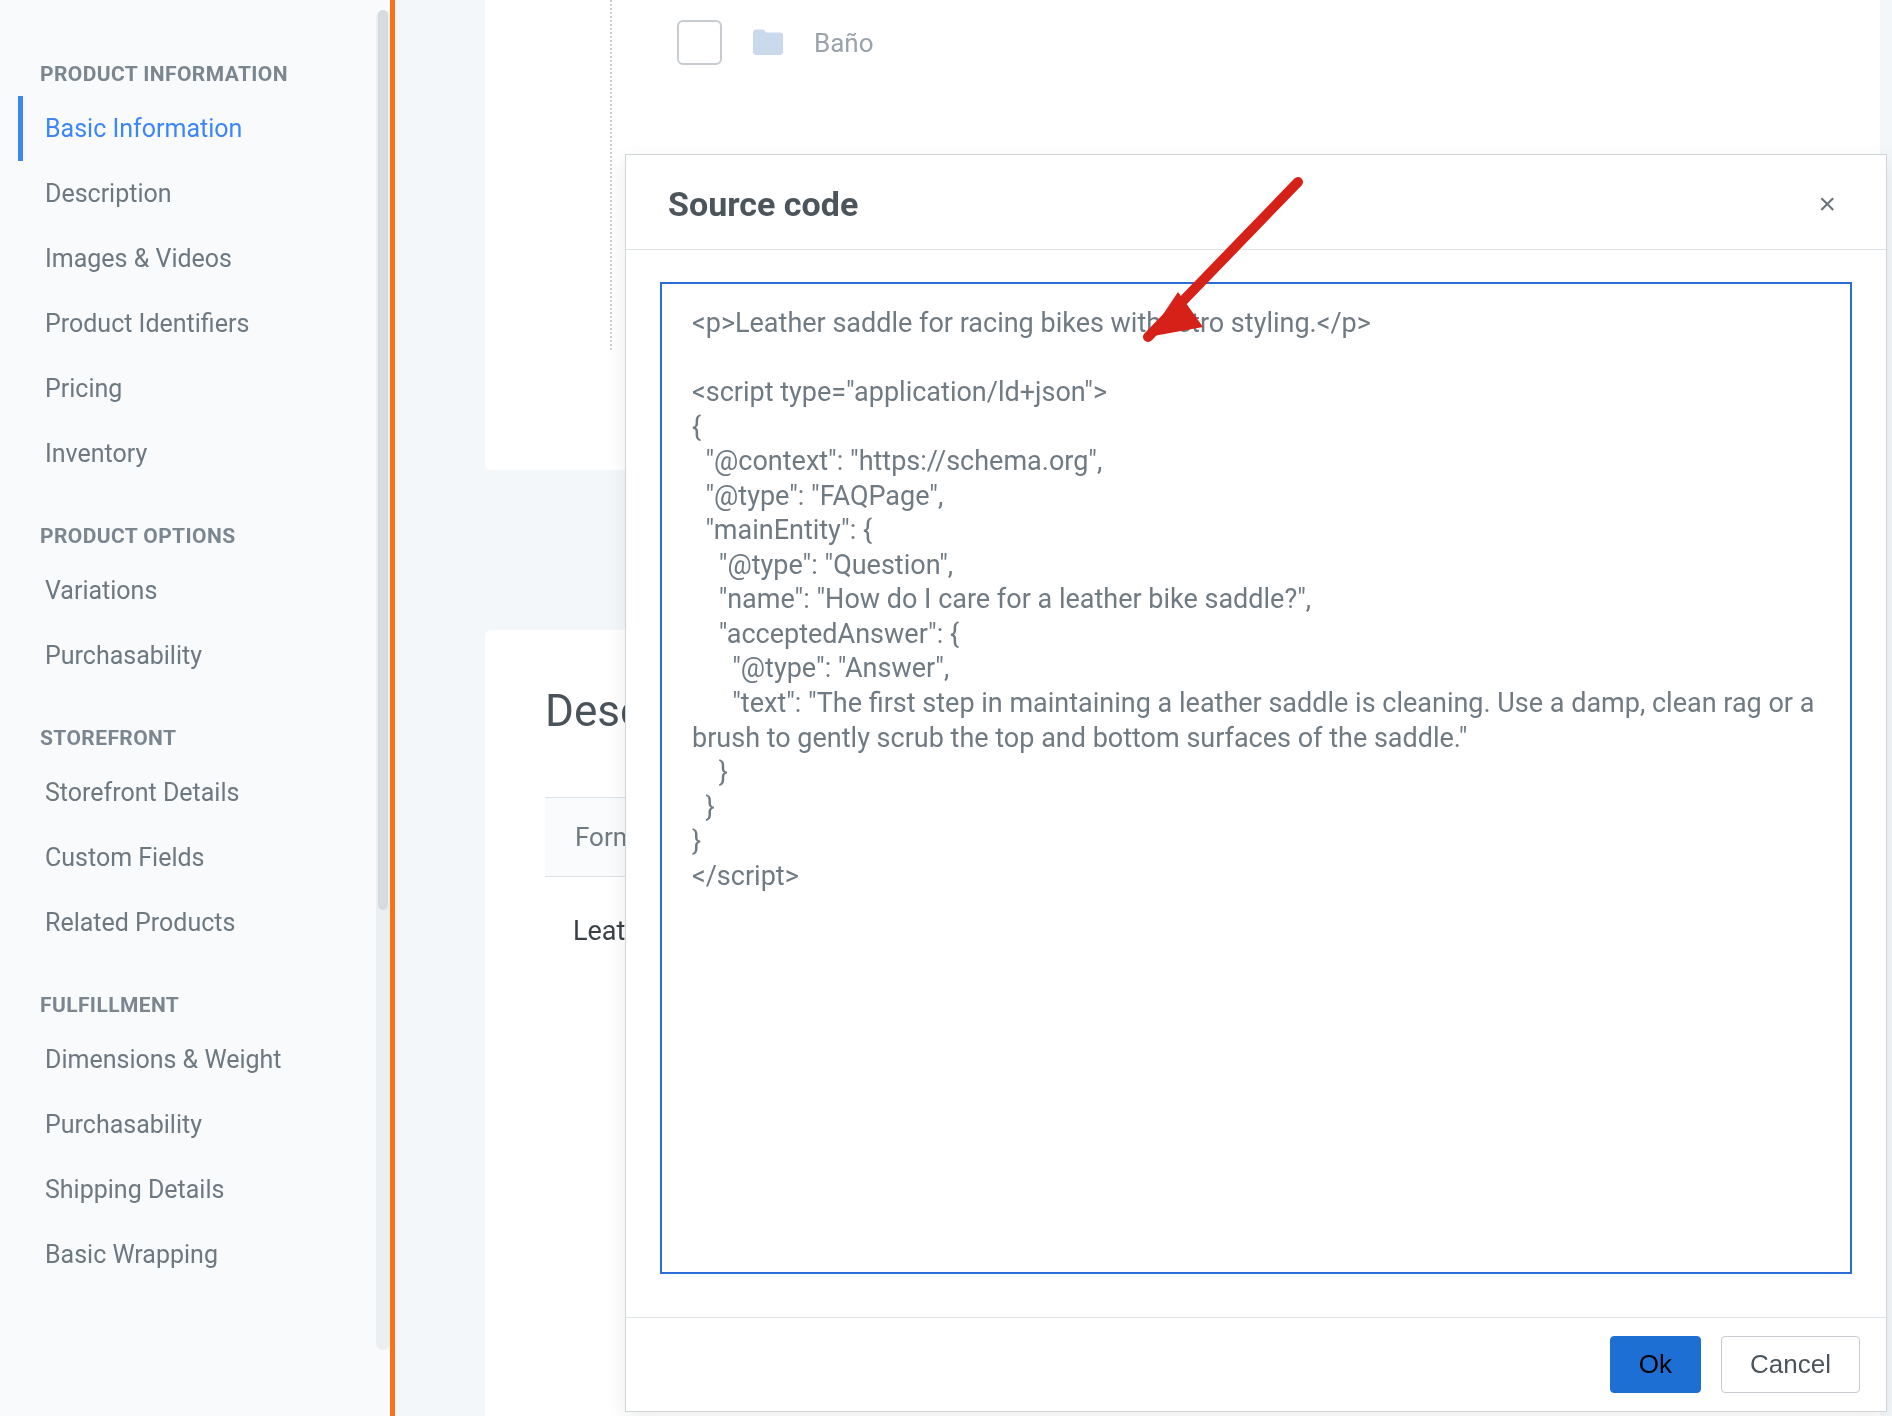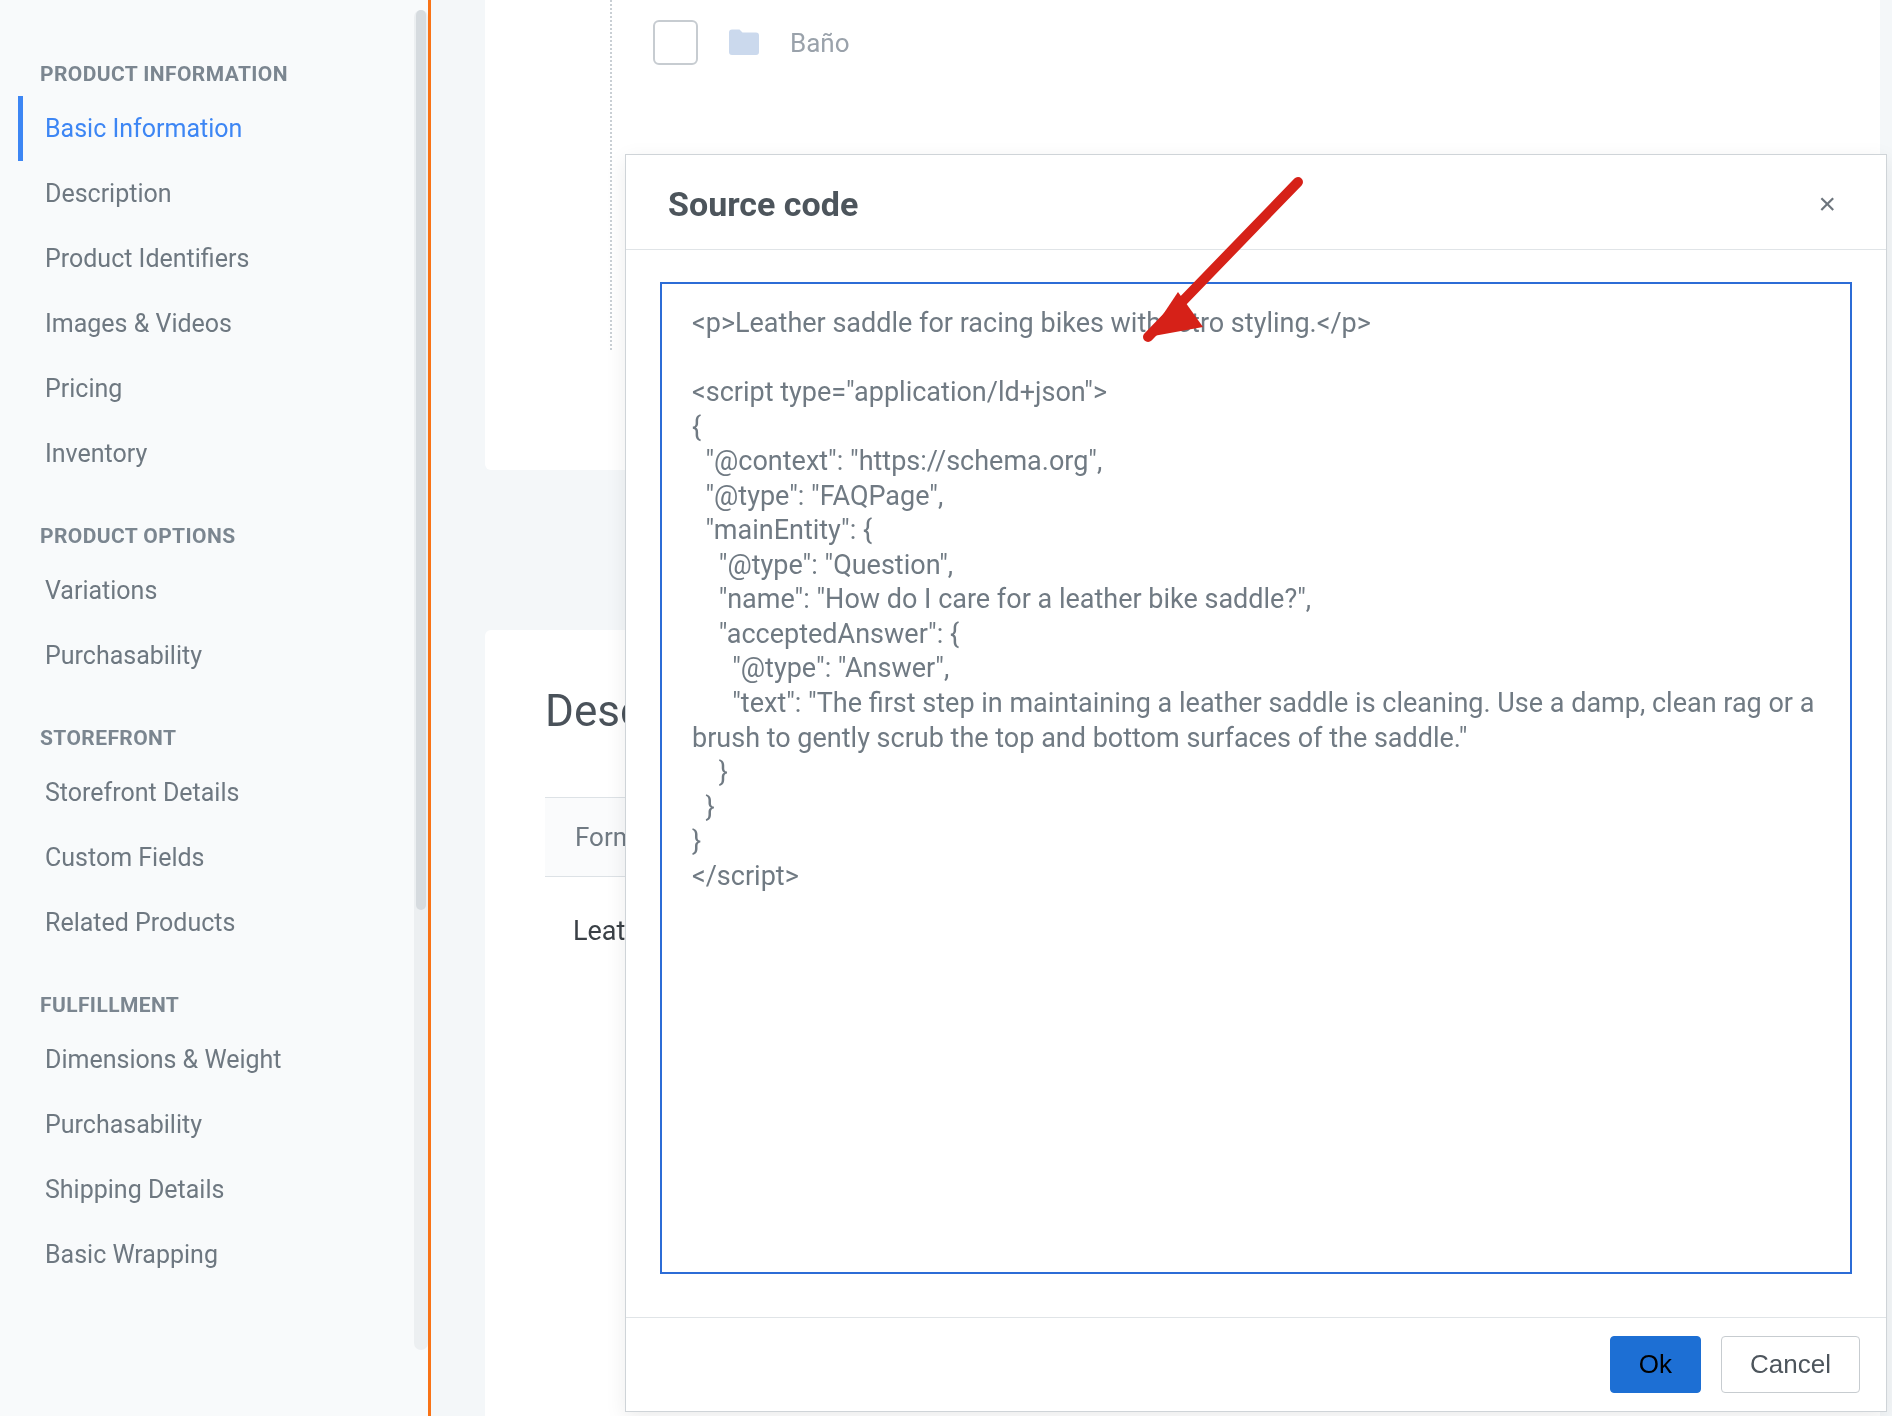--- a/index.html
+++ b/index.html
@@ -10,25 +10,25 @@
   width: 1892px;
   height: 1416px;
   overflow: hidden;
   position: relative;
 }
 
 
 .sidebar {
   position: absolute;
   left: 0; top: 0;
-  width: 431px;
+  width: 395px;
   height: 100%;
   background: #f8fafb;
   padding: 24px 34px 0 40px;
-  border-right: 3px solid #f97316;
+  border-right: 5px solid #f97316;
 }
 .side-group-title {
   font-size: 21px;
   letter-spacing: 0.4px;
   font-weight: 700;
   color: #7b8690;
   margin: 38px 0 10px 0;
   text-transform: uppercase;
 }
 .side-group-title:first-child { margin-top: 6px; }
@@ -93,21 +93,21 @@
   height: 370px;
   border-left: 2px dotted #c9cfd4;
 }
 .tree-row {
   position: absolute;
   display: flex;
   align-items: center;
   gap: 28px;
   left: 168px;
 }
-.tree-row.r2 { top: 80px; }
+.tree-row.r2 { top: 80px; margin-left: 24px; }
 .tree-chk {
   width: 45px; height: 45px;
   border-radius: 6px;
   display: flex; align-items: center; justify-content: center;
 }
 .tree-chk.unchecked { border: 2px solid #c7ccd1; }
 .tree-icon svg { display: block; }
 .tree-label { font-size: 26px; color: #9aa2ab; }
 
 
@@ -230,22 +230,22 @@
 <body>
 
 <aside class="sidebar">
   <div class="side-scroll">
       <div class="thumb"></div>
     </div>
 
   <div class="side-group-title">PRODUCT INFORMATION</div>
   <div class="side-item active">Basic Information</div>
   <div class="side-item">Description</div>
+  <div class="side-item">Images &amp; Videos</div>
   <div class="side-item">Product Identifiers</div>
-  <div class="side-item">Images &amp; Videos</div>
   <div class="side-item">Pricing</div>
   <div class="side-item">Inventory</div>
 
   <div class="side-group-title">PRODUCT OPTIONS</div>
   <div class="side-item">Variations</div>
   <div class="side-item">Purchasability</div>
 
   <div class="side-group-title">STOREFRONT</div>
   <div class="side-item">Storefront Details</div>
   <div class="side-item">Custom Fields</div>

